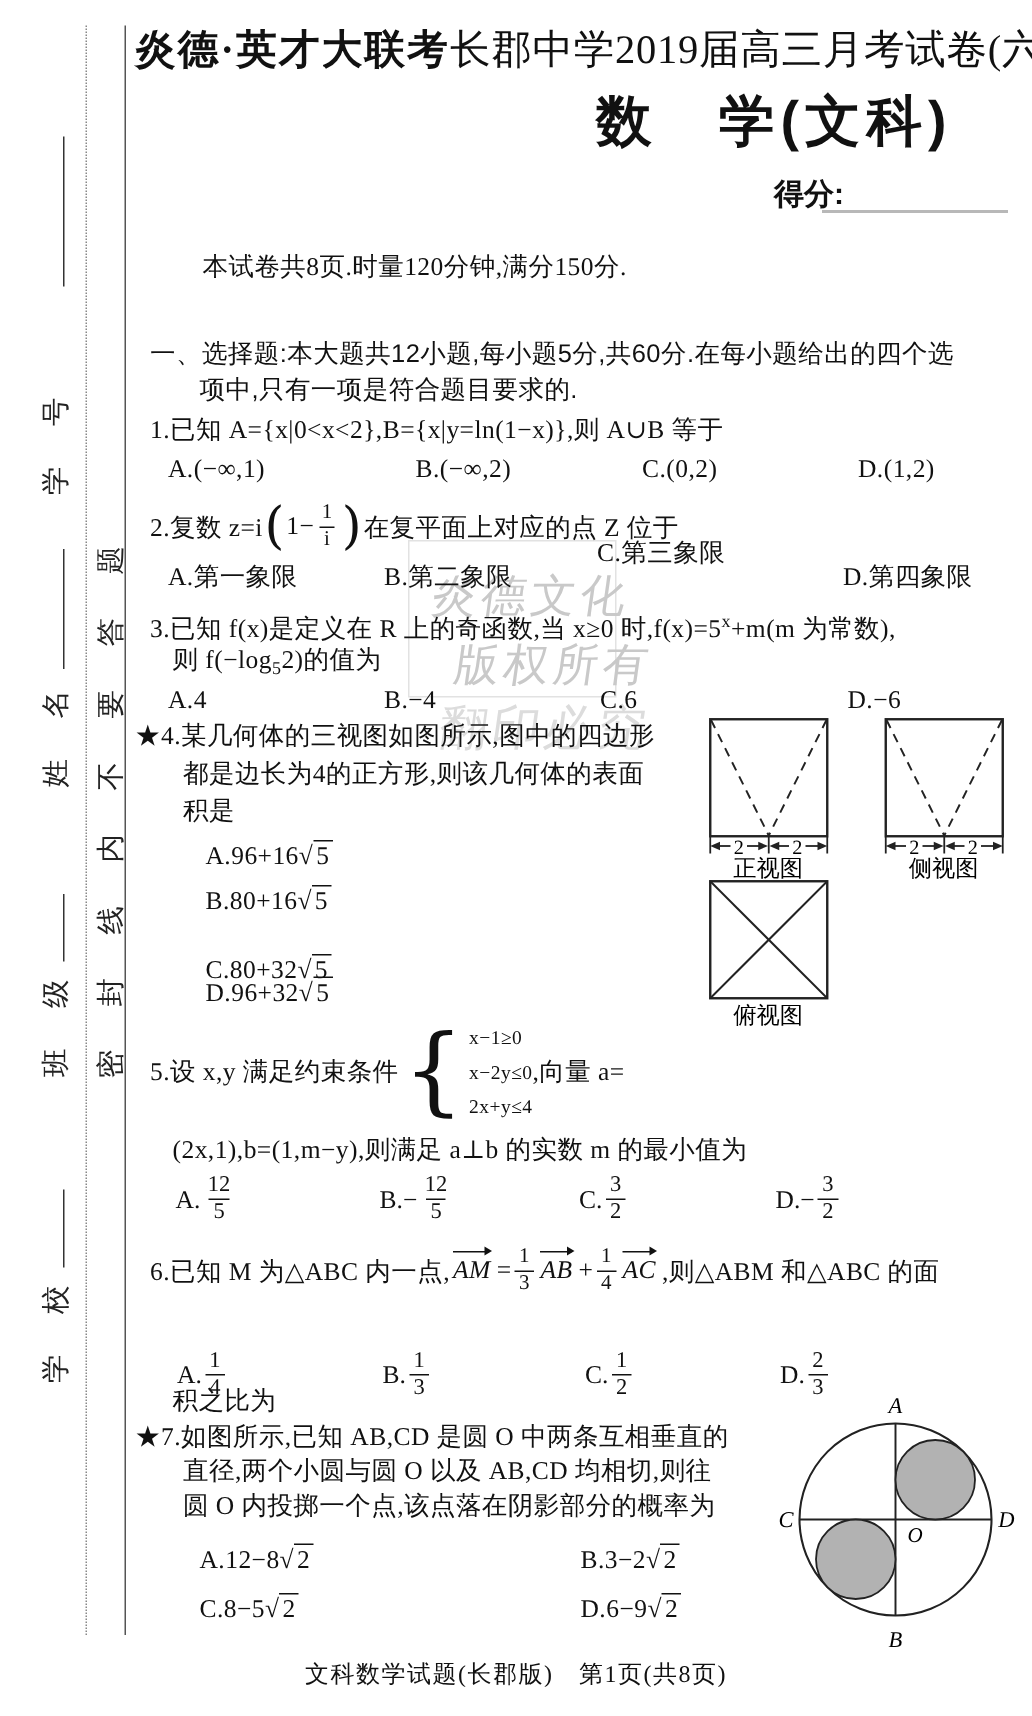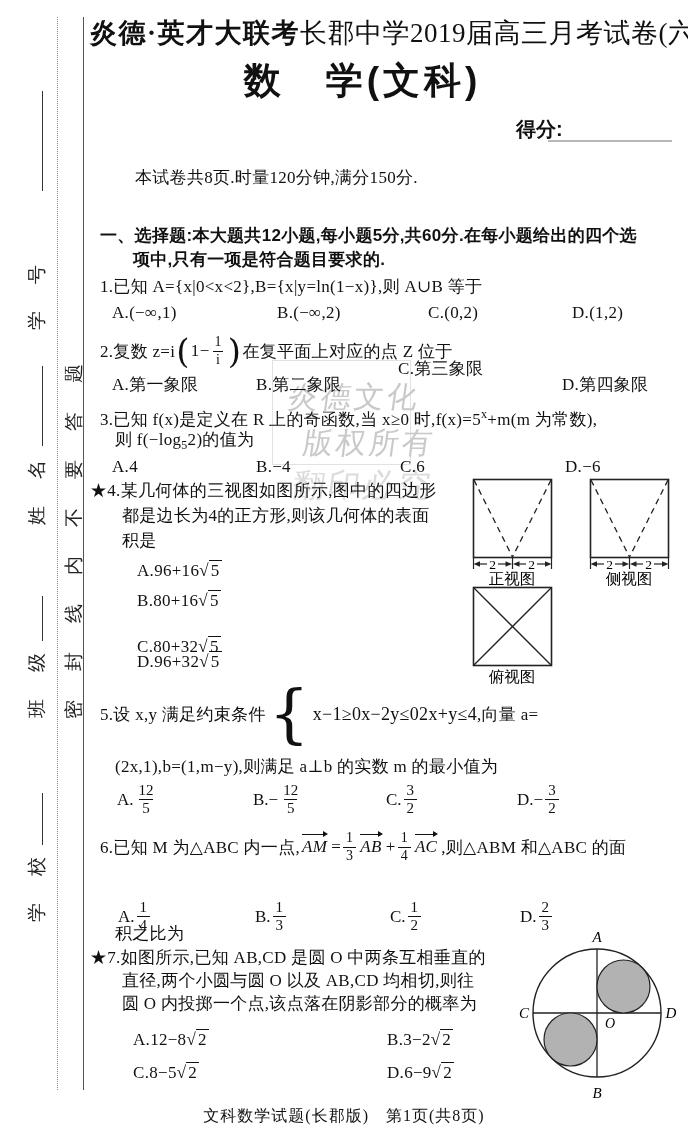--- a/index.html
+++ b/index.html
@@ -10,31 +10,31 @@
   .q{position:absolute;font-size:17px;line-height:22px;letter-spacing:0.3px;white-space:nowrap}
   .vline{position:absolute;width:0}
   .dotted{border-left:1px dotted #888}
   .solid{border-left:1.5px solid #555}
   .rot{position:absolute;transform:rotate(-90deg);transform-origin:0 0;white-space:nowrap}
   .side-label{font-size:19px;letter-spacing:4px;color:#222}
   .blank{display:inline-block;border-bottom:1px solid #333;height:1.05em;vertical-align:baseline}
   .seal{font-size:19px;letter-spacing:5px;color:#222}
   .title1{font-size:27px;letter-spacing:0.5px;text-align:center;white-space:nowrap}
   .brand{font-weight:bold;letter-spacing:1.5px}
-  .title2{font-size:37px;font-weight:bold;letter-spacing:4px;text-align:center;white-space:nowrap}
+  .title2{font-size:37px;font-weight:bold;letter-spacing:4px;text-align:right;white-space:nowrap}
   .score-label{font-size:20px;font-weight:bold}
   .score-line{border-bottom:2px solid #b8b8b8}
-  .sec{position:absolute;font-size:17px;font-weight:bold;white-space:nowrap;letter-spacing:0.3px}
+  .sec{position:absolute;font-size:17px;font-weight:normal;white-space:nowrap;letter-spacing:0.3px}
   .mline{position:absolute;display:flex;align-items:center;font-size:17px;white-space:nowrap;letter-spacing:0.3px}
   .paren{font-size:34px;line-height:1;font-weight:400;margin:0 1px;font-family:"DejaVu Serif",serif}
   .brace{font-size:64px;line-height:1;font-weight:300;margin:0 3px;font-family:"DejaVu Serif",serif}
   .frac{display:inline-flex;flex-direction:column;align-items:center;font-size:14px;line-height:1.15;margin:0 2px;text-align:center}
   .frac .fd{border-top:1px solid #111;padding:0 3px}
   .frac .fn{padding:0 3px}
-  .cons{display:inline-flex;flex-direction:row;font-size:18px;line-height:23px;letter-spacing:0.3px}
+  .cons{display:inline-flex;flex-direction:column;font-size:13px;line-height:23px;letter-spacing:0.3px}
   .vec{position:relative;font-style:italic;margin:0 2px;padding-right:2px}
   .vec::before{content:"";position:absolute;left:0;right:3px;top:-3px;border-top:1px solid #111}
   .vec::after{content:"";position:absolute;right:-2px;top:-6px;width:0;height:0;
               border:3px solid transparent;border-left:5px solid #111}
   .rad{border-top:1px solid #111;padding:0 2px}
   .fopt{position:absolute;display:flex;align-items:center;font-size:17px;white-space:nowrap}
   .wm{position:absolute;color:#c9c9c9;letter-spacing:3px;transform:skewX(-8deg);white-space:nowrap;user-select:none}
   .wmbox{position:absolute;border:1px solid #e2e2e2}
   .footer{position:absolute;left:0;right:0;text-align:center;font-size:16px;letter-spacing:1px}
   svg text{font-family:"Liberation Serif","DejaVu Serif",serif}

